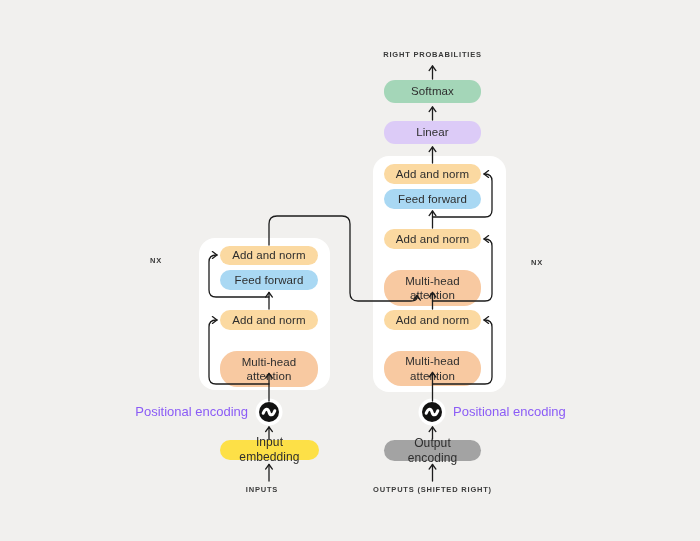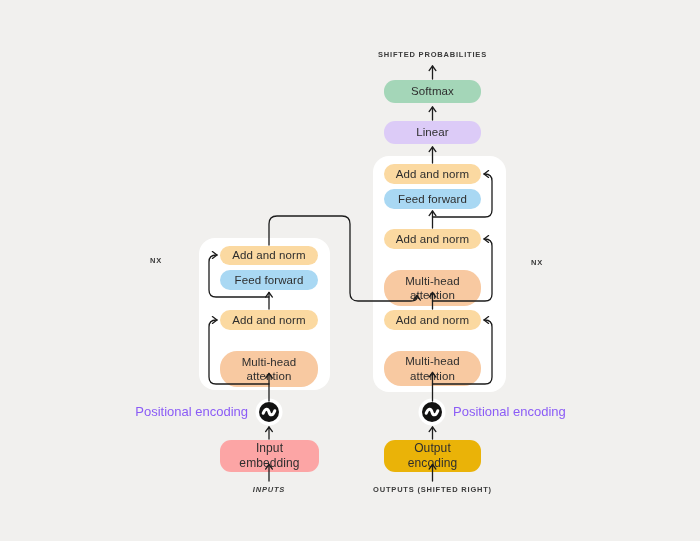--- a/index.html
+++ b/index.html
@@ -17,47 +17,47 @@
   .pe{position:absolute;}
 </style>
 </head>
 <body>
 
 <div id="stage" style="background: rgb(241, 240, 238);">
 
   <div class="card" style="left:199px;top:238px;width:131px;height:152px;"></div>
   <div class="card" style="left:373px;top:156px;width:133px;height:236px;"></div>
 
-  <div class="smallcaps" style="left:352px;top:50px;width:161px;">SHIFTED PROBABILITIES</div>
+  <div class="smallcaps" style="left:352px;top:50px;width:161px;">RIGHT PROBABILITIES</div>
 
   <div class="box" style="left: 384px; top: 80px; width: 97px; height: 23px; background: rgb(164, 214, 184);">Softmax</div>
   <div class="box" style="left: 384px; top: 121px; width: 97px; height: 23px; background: rgb(220, 203, 247);">Linear</div>
 
   <div class="box" style="left: 384px; top: 164px; width: 97px; height: 20px; background: rgb(251, 217, 161);">Add and norm</div>
   <div class="box" style="left: 384px; top: 189px; width: 97px; height: 20px; background: rgb(169, 216, 243);">Feed forward</div>
   <div class="box" style="left: 384px; top: 229px; width: 97px; height: 20px; background: rgb(251, 217, 161);">Add and norm</div>
   <div class="box tall" style="left: 384px; top: 254px; width: 97px; height: 36px; background: rgb(248, 201, 161);">Multi-head attention</div>
   <div class="box" style="left: 384px; top: 310px; width: 97px; height: 20px; background: rgb(251, 217, 161);">Add and norm</div>
   <div class="box tall" style="left: 384px; top: 335px; width: 97px; height: 35px; background: rgb(248, 201, 161);">Multi-head attention</div>
 
   <div class="box" style="left: 220px; top: 246px; width: 98px; height: 19px; background: rgb(251, 217, 161);">Add and norm</div>
   <div class="box" style="left: 220px; top: 270px; width: 98px; height: 20px; background: rgb(169, 216, 243);">Feed forward</div>
   <div class="box" style="left: 220px; top: 310px; width: 98px; height: 20px; background: rgb(251, 217, 161);">Add and norm</div>
   <div class="box tall" style="left: 220px; top: 335px; width: 98px; height: 36px; background: rgb(248, 201, 161);">Multi-head attention</div>
 
-  <div class="box" style="left: 220px; top: 440px; width: 99px; height: 32px; font-size: 12px; background: #fca5a5;">Input embedding</div>
-  <div class="box" style="left: 384px; top: 440px; width: 97px; height: 32px; font-size: 12px; background: #eab308;">Output encoding</div>
+  <div class="box" style="left: 220px; top: 440px; width: 99px; height: 20px; font-size: 12px; background: #fde047;">Input embedding</div>
+  <div class="box" style="left: 384px; top: 440px; width: 97px; height: 21px; font-size: 12px; background: #a3a3a3;">Output encoding</div>
 
   <div class="smallcaps" style="left:146px;top:256px;width:20px;">NX</div>
   <div class="smallcaps" style="left:527px;top:258px;width:20px;">NX</div>
 
   <div class="poslabel" style="left:100px;top:404px;width:148px;text-align:right;">Positional encoding</div>
   <div class="poslabel" style="left:453px;top:404px;">Positional encoding</div>
 
-  <div class="smallcaps" style="left:219px;top:485px;width:100px;font-style:italic;">INPUTS</div>
+  <div class="smallcaps" style="left:212px;top:485px;width:100px;">INPUTS</div>
   <div class="smallcaps" style="left:342px;top:485px;width:181px;text-align:center;">OUTPUTS (SHIFTED RIGHT)</div>
 
   <svg class="pe" style="left:255px;top:398px;" width="28" height="28" viewBox="0 0 28 28">
     <circle cx="14" cy="14" r="13.5" fill="#ffffff"></circle>
     <circle cx="14" cy="14" r="10" fill="#121212"></circle>
     <path d="M8.2,15.3 C10.2,9.8 13,10.2 14,14 C15,17.8 17.8,18.2 19.8,12.7" stroke="#ffffff" stroke-width="3" fill="none" stroke-linecap="round"></path>
   </svg>
   <svg class="pe" style="left:418px;top:398px;" width="28" height="28" viewBox="0 0 28 28">
     <circle cx="14" cy="14" r="13.5" fill="#ffffff"></circle>
     <circle cx="14" cy="14" r="10" fill="#121212"></circle>

